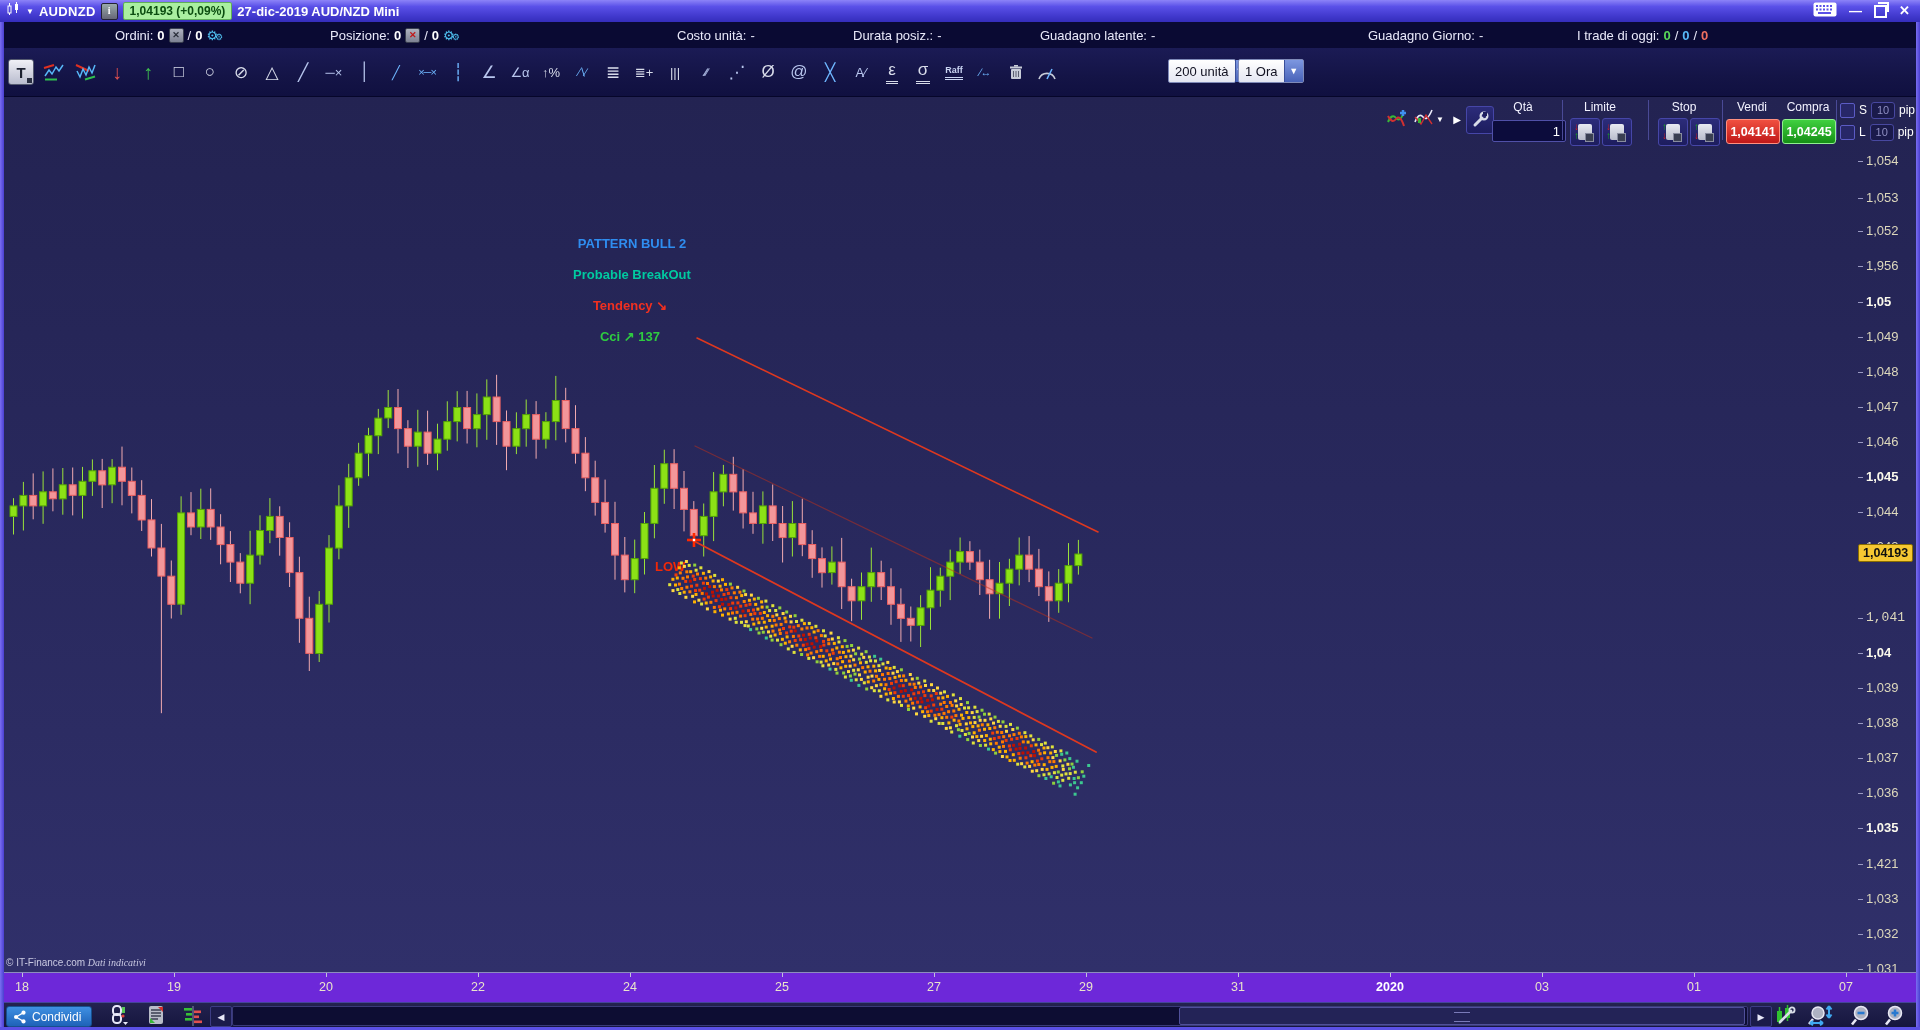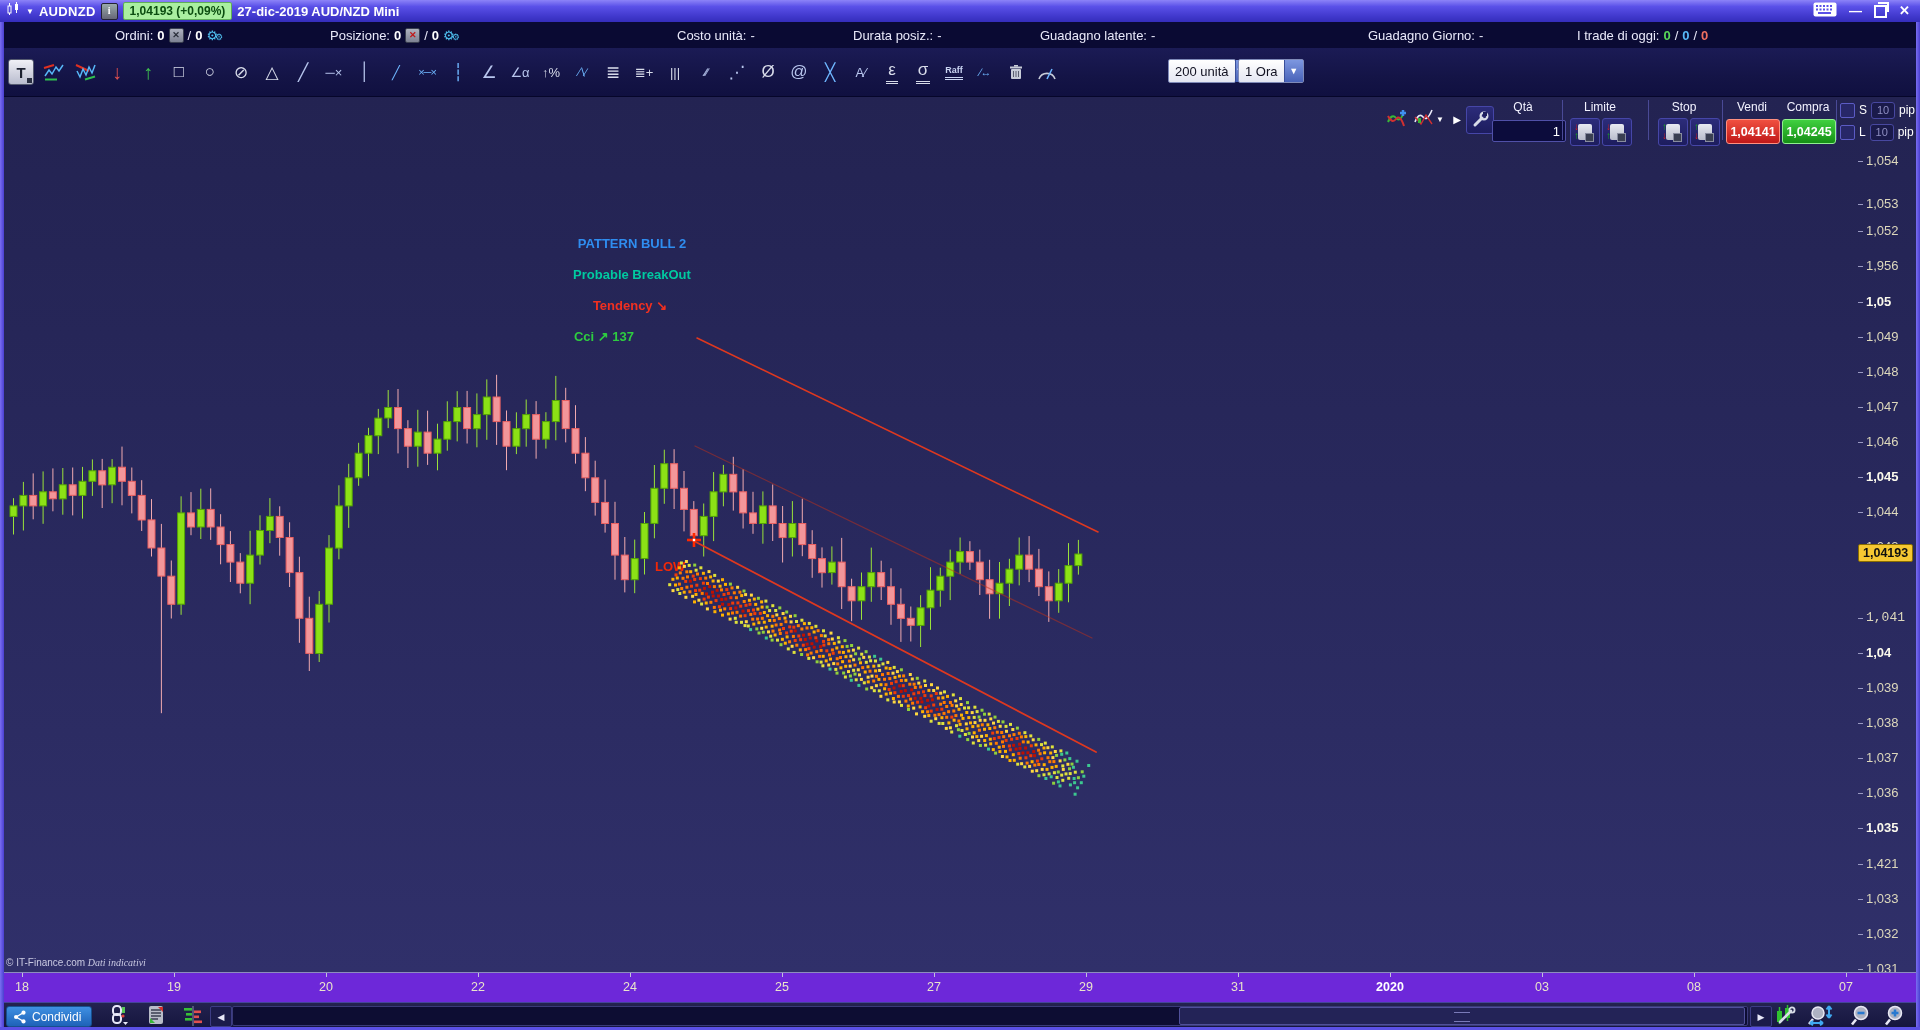--- a/index.html
+++ b/index.html
@@ -1273,28 +1273,28 @@
         <line x1="692" y1="540" x2="1096" y2="752" stroke="#e8391c" stroke-width="1.8" opacity="0.95" stroke-linecap="round"></line>
         <g>
           <line x1="687" y1="540" x2="701" y2="540" stroke="#ff2800" stroke-width="2.6"></line>
           <line x1="694" y1="533" x2="694" y2="547" stroke="#ff2800" stroke-width="2.6"></line>
           <rect x="692.8" y="538.8" width="2.4" height="2.4" fill="#ffffff"></rect>
         </g>
       </svg>
     <div class="anno" id="anno-pattern" style="left:632px;top:140px">PATTERN BULL 2</div>
     <div class="anno" id="anno-breakout" style="left:632px;top:171px">Probable BreakOut</div>
     <div class="anno" id="anno-tendency" style="left:630px;top:202px">Tendency ↘</div>
-    <div class="anno" id="anno-cci" style="left:604px;top:233px">Cci ↗  137</div>
+    <div class="anno" id="anno-cci" style="left:630px;top:233px">Cci ↗  137</div>
     <div id="copyright">
       <span>© IT-Finance.com</span>
       <i>Dati indicativi</i>
     </div>
     <div id="price-axis">
         <div class="plabel" style="top: 25px;">1,054</div>
-        <div class="plabel" style="top: 68px; text-align: right;">1,053</div>
+        <div class="plabel" style="top: 62px; text-align: right;">1,053</div>
         <div class="plabel" style="top: 95.26px;">1,052</div>
         <div class="plabel" style="top: 130.39px;">1,956</div>
         <div class="plabel bold" style="top: 165.52px;">1,05</div>
         <div class="plabel" style="top: 200.65px;">1,049</div>
         <div class="plabel" style="top: 235.78px;">1,048</div>
         <div class="plabel" style="top: 270.91px;">1,047</div>
         <div class="plabel" style="top: 306.04px;">1,046</div>
         <div class="plabel bold" style="top: 341.17px;">1,045</div>
         <div class="plabel" style="top: 376.3px;">1,044</div>
         <div class="plabel" style="top: 411.43px;">1,043</div>
@@ -1330,21 +1330,21 @@
       <div class="tlabel" style="left: 934px;">27</div>
       <div class="ttick" style="left: 1086px;"></div>
       <div class="tlabel" style="left: 1086px;">29</div>
       <div class="ttick" style="left: 1238px;"></div>
       <div class="tlabel" style="left: 1238px;">31</div>
       <div class="ttick" style="left: 1390px;"></div>
       <div class="tlabel bold" style="left: 1390px;">2020</div>
       <div class="ttick" style="left: 1542px;"></div>
       <div class="tlabel" style="left: 1542px;">03</div>
       <div class="ttick" style="left: 1694px;"></div>
-      <div class="tlabel" style="left: 1694px;">08</div>
+      <div class="tlabel" style="left: 1694px;">01</div>
       <div class="ttick" style="left: 1846px;"></div>
       <div class="tlabel" style="left: 1846px;">07</div>
     </div>
 
   <div id="bottombar">
     <div id="share-btn">
       <svg width="14" height="14" viewBox="0 0 16 16">
           <circle cx="3.5" cy="8" r="2.4" fill="#fff"></circle>
           <circle cx="12" cy="3" r="2.4" fill="#fff"></circle>
           <circle cx="12" cy="13" r="2.4" fill="#fff"></circle>

